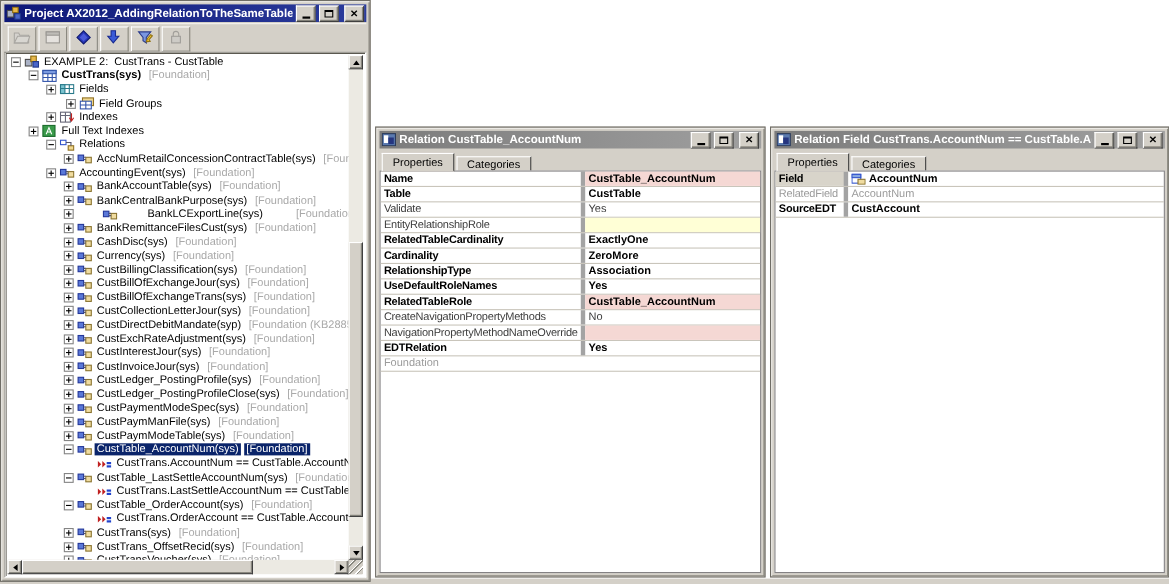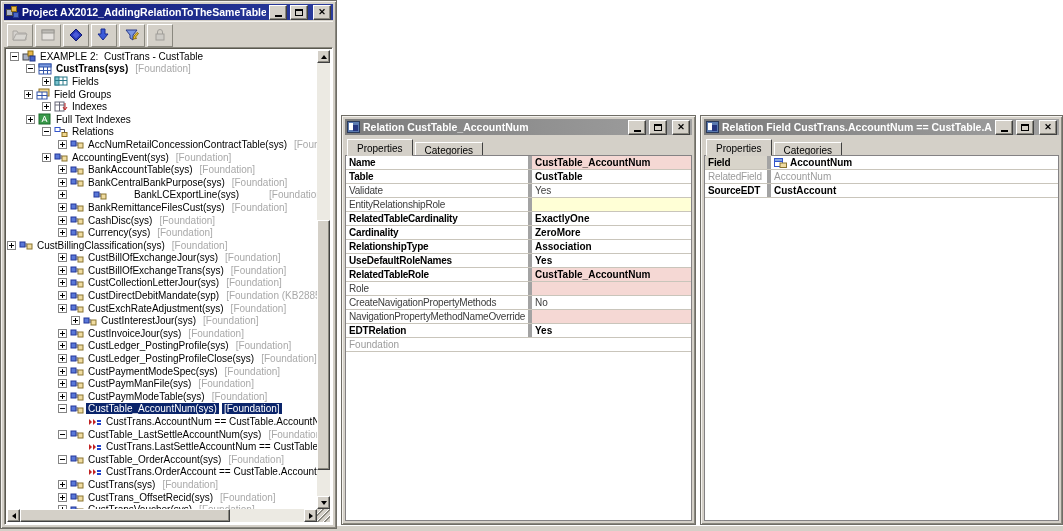--- a/index.html
+++ b/index.html
@@ -161,21 +161,21 @@
                 <line x1="5.5" y1="4" x2="5.5" y2="11" stroke="#3355aa"></line>
                 <line x1="9.5" y1="4" x2="9.5" y2="11" stroke="#3355aa"></line>
                 <line x1="1" y1="7.5" x2="13" y2="7.5" stroke="#3355aa"></line>
               </svg></span><span class="tlabel bold">CustTrans(sys)</span><span class="tsuffix">[Foundation]</span></div>
           <div class="trow" style="padding-left: 35px;"><span class="expbox plus"></span><span class="ticon"><svg viewBox="0 0 14 12">
                 <rect x="1" y="2" width="12" height="8" fill="#fff" stroke="#2a7a8a"></rect>
                 <rect x="1" y="2" width="4" height="8" fill="#7ac4d0" stroke="#2a7a8a"></rect>
                 <line x1="1" y1="5.5" x2="13" y2="5.5" stroke="#2a7a8a"></line>
                 <line x1="9" y1="2" x2="9" y2="10" stroke="#2a7a8a"></line>
               </svg></span><span class="tlabel">Fields</span></div>
-          <div class="trow" style="padding-left: 17px;"><span class="expbox plus"></span><span class="ticon"><svg viewBox="0 0 14 12">
+          <div class="trow" style="padding-left: 53px;"><span class="expbox plus"></span><span class="ticon"><svg viewBox="0 0 14 12">
                 <rect x="3" y="1" width="10" height="7" fill="#f0d890" stroke="#907020"></rect>
                 <rect x="1" y="4" width="10" height="7" fill="#fff" stroke="#3355aa"></rect>
                 <line x1="1" y1="7.5" x2="11" y2="7.5" stroke="#3355aa"></line>
                 <line x1="6" y1="4" x2="6" y2="11" stroke="#3355aa"></line>
               </svg></span><span class="tlabel">Field Groups</span></div>
           <div class="trow" style="padding-left: 35px;"><span class="expbox plus"></span><span class="ticon"><svg viewBox="0 0 14 12">
                 <rect x="1" y="1" width="9" height="9" fill="#fff" stroke="#667"></rect>
                 <line x1="1" y1="4" x2="10" y2="4" stroke="#667"></line>
                 <line x1="5.5" y1="1" x2="5.5" y2="10" stroke="#667"></line>
                 <path d="M11 2 v6 M9 6 l2 3 2-3" stroke="#c02020" fill="none"></path>
@@ -222,21 +222,21 @@
           <div class="trow" style="padding-left: 51px;"><span class="expbox plus"></span><span class="ticon"><svg viewBox="0 0 14 12">
                 <rect x="1" y="3" width="5" height="5" fill="#5a78d8" stroke="#23379a"></rect>
                 <rect x="8" y="5" width="5" height="5" fill="#f0dca0" stroke="#8a7430"></rect>
                 <path d="M6 5 h2 M6 7 h2" stroke="#556"></path>
               </svg></span><span class="tlabel">CashDisc(sys)</span><span class="tsuffix">[Foundation]</span></div>
           <div class="trow" style="padding-left: 51px;"><span class="expbox plus"></span><span class="ticon"><svg viewBox="0 0 14 12">
                 <rect x="1" y="3" width="5" height="5" fill="#5a78d8" stroke="#23379a"></rect>
                 <rect x="8" y="5" width="5" height="5" fill="#f0dca0" stroke="#8a7430"></rect>
                 <path d="M6 5 h2 M6 7 h2" stroke="#556"></path>
               </svg></span><span class="tlabel">Currency(sys)</span><span class="tsuffix">[Foundation]</span></div>
-          <div class="trow" style=""><span class="expbox plus"></span><span class="ticon"><svg viewBox="0 0 14 12">
+          <div class="trow" style="padding-left: 51px;"><span class="expbox plus"></span><span class="ticon"><svg viewBox="0 0 14 12">
                 <rect x="1" y="3" width="5" height="5" fill="#5a78d8" stroke="#23379a"></rect>
                 <rect x="8" y="5" width="5" height="5" fill="#f0dca0" stroke="#8a7430"></rect>
                 <path d="M6 5 h2 M6 7 h2" stroke="#556"></path>
               </svg></span><span class="tlabel">CustBillingClassification(sys)</span><span class="tsuffix">[Foundation]</span></div>
           <div class="trow" style="padding-left: 51px;"><span class="expbox plus"></span><span class="ticon"><svg viewBox="0 0 14 12">
                 <rect x="1" y="3" width="5" height="5" fill="#5a78d8" stroke="#23379a"></rect>
                 <rect x="8" y="5" width="5" height="5" fill="#f0dca0" stroke="#8a7430"></rect>
                 <path d="M6 5 h2 M6 7 h2" stroke="#556"></path>
               </svg></span><span class="tlabel">CustBillOfExchangeJour(sys)</span><span class="tsuffix">[Foundation]</span></div>
           <div class="trow" style="padding-left: 51px;"><span class="expbox plus"></span><span class="ticon"><svg viewBox="0 0 14 12">
@@ -252,21 +252,21 @@
           <div class="trow" style="padding-left: 51px;"><span class="expbox plus"></span><span class="ticon"><svg viewBox="0 0 14 12">
                 <rect x="1" y="3" width="5" height="5" fill="#5a78d8" stroke="#23379a"></rect>
                 <rect x="8" y="5" width="5" height="5" fill="#f0dca0" stroke="#8a7430"></rect>
                 <path d="M6 5 h2 M6 7 h2" stroke="#556"></path>
               </svg></span><span class="tlabel">CustDirectDebitMandate(syp)</span><span class="tsuffix">[Foundation (KB2885603)]</span></div>
           <div class="trow" style="padding-left: 51px;"><span class="expbox plus"></span><span class="ticon"><svg viewBox="0 0 14 12">
                 <rect x="1" y="3" width="5" height="5" fill="#5a78d8" stroke="#23379a"></rect>
                 <rect x="8" y="5" width="5" height="5" fill="#f0dca0" stroke="#8a7430"></rect>
                 <path d="M6 5 h2 M6 7 h2" stroke="#556"></path>
               </svg></span><span class="tlabel">CustExchRateAdjustment(sys)</span><span class="tsuffix">[Foundation]</span></div>
-          <div class="trow" style="padding-left: 64px;"><span class="expbox plus"></span><span class="ticon"><svg viewBox="0 0 14 12">
+          <div class="trow" style="padding-left: 51px;"><span class="expbox plus"></span><span class="ticon"><svg viewBox="0 0 14 12">
                 <rect x="1" y="3" width="5" height="5" fill="#5a78d8" stroke="#23379a"></rect>
                 <rect x="8" y="5" width="5" height="5" fill="#f0dca0" stroke="#8a7430"></rect>
                 <path d="M6 5 h2 M6 7 h2" stroke="#556"></path>
               </svg></span><span class="tlabel">CustInterestJour(sys)</span><span class="tsuffix">[Foundation]</span></div>
           <div class="trow" style="padding-left: 51px;"><span class="expbox plus"></span><span class="ticon"><svg viewBox="0 0 14 12">
                 <rect x="1" y="3" width="5" height="5" fill="#5a78d8" stroke="#23379a"></rect>
                 <rect x="8" y="5" width="5" height="5" fill="#f0dca0" stroke="#8a7430"></rect>
                 <path d="M6 5 h2 M6 7 h2" stroke="#556"></path>
               </svg></span><span class="tlabel">CustInvoiceJour(sys)</span><span class="tsuffix">[Foundation]</span></div>
           <div class="trow" style="padding-left: 51px;"><span class="expbox plus"></span><span class="ticon"><svg viewBox="0 0 14 12">
@@ -439,26 +439,20 @@
               <span>Yes</span>
             </span>
           </div>
           <div class="prow">
             <span class="pname st-b">RelatedTableRole</span>
             <span class="pval st-b bg-p">
               <span>CustTable_AccountNum</span>
             </span>
           </div>
           <div class="prow">
-            <span class="pname st-n">Role</span>
-            <span class="pval st-n bg-p">
-              <span></span>
-            </span>
-          </div>
-          <div class="prow">
             <span class="pname st-n">CreateNavigationPropertyMethods</span>
             <span class="pval st-n ">
               <span>No</span>
             </span>
           </div>
           <div class="prow">
             <span class="pname st-n">NavigationPropertyMethodNameOverride</span>
             <span class="pval st-n bg-p">
               <span></span>
             </span>

